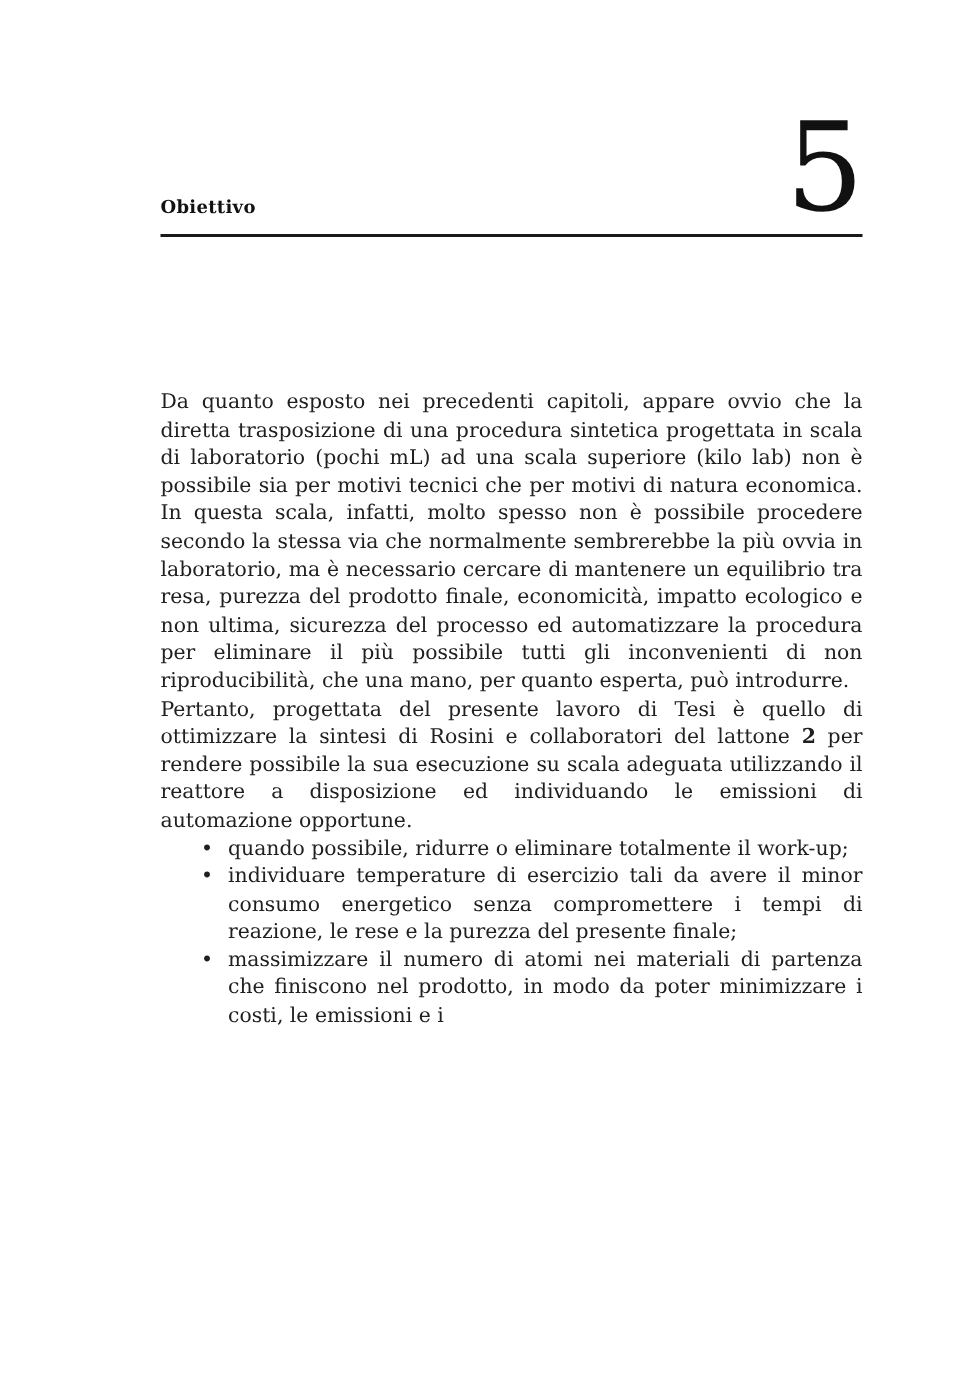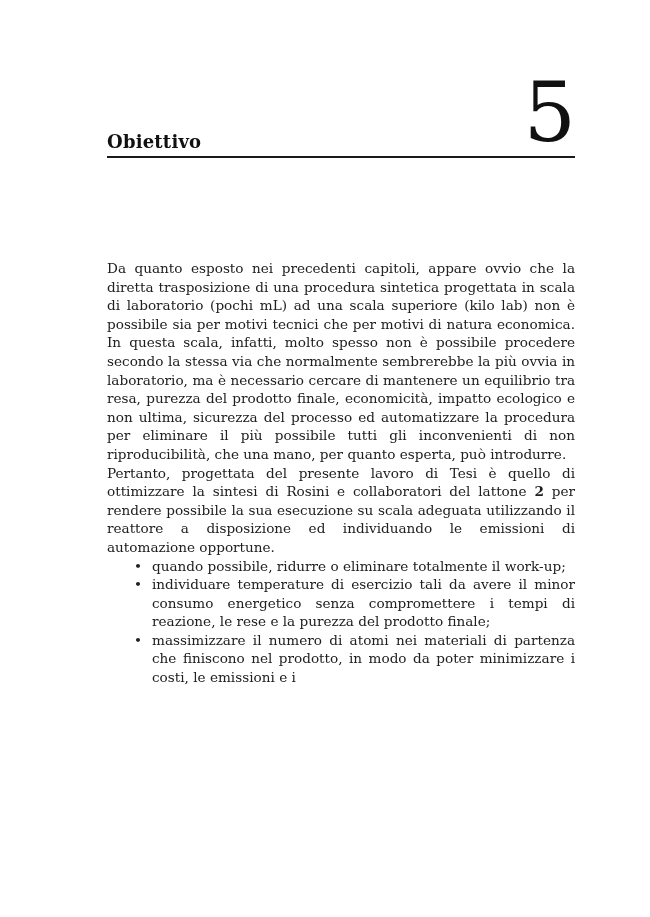--- a/index.html
+++ b/index.html
@@ -29,21 +29,21 @@
     font-size: 82px;
     line-height: 1;
     font-weight: 400;
     color: #111111;
     letter-spacing: -1px;
   }
   .chapter-title {
     position: absolute;
     top: 131px;
     left: 107px;
-    font-size: 18px;
+    font-size: 12px;
     font-weight: 700;
     color: #111111;
     letter-spacing: 0.2px;
   }
   .chapter-rule {
     position: absolute;
     top: 156px;
     left: 107px;
     width: 468px;
     height: 2px;
@@ -94,19 +94,19 @@
 
   <div class="body-text">
 
     <p>Da quanto esposto nei precedenti capitoli, appare ovvio che la diretta trasposizione di una procedura sintetica progettata in scala di laboratorio (pochi mL) ad una scala superiore (kilo lab) non è possibile sia per motivi tecnici che per motivi di natura economica. In questa scala, infatti, molto spesso non è possibile procedere secondo la stessa via che normalmente sembrerebbe la più ovvia in laboratorio, ma è necessario cercare di mantenere un equilibrio tra resa, purezza del prodotto finale, economicità, impatto ecologico e non ultima, sicurezza del processo ed automatizzare la procedura per eliminare il più possibile tutti gli inconvenienti di non riproducibilità, che una mano, per quanto esperta, può introdurre.</p>
 
     <p><span>Pertanto, progettata del presente lavoro di Tesi è quello di ottimizzare la sintesi di Rosini e collaboratori del lattone </span><span class="bold">2</span><span> per rendere possibile la sua esecuzione su scala adeguata utilizzando il reattore a disposizione ed individuando le emissioni di automazione opportune.</span></p>
 
 
     <ul class="objectives">
       <li>quando possibile, ridurre o eliminare totalmente il work-up;</li>
-      <li>individuare temperature di esercizio tali da avere il minor consumo energetico senza compromettere i tempi di reazione, le rese e la purezza del prodotto finale;</li>
+      <li>individuare temperature di esercizio tali da avere il minor consumo energetico senza compromettere i tempi di reazione, le rese e la purezza del presente finale;</li>
       <li>massimizzare il numero di atomi nei materiali di partenza che finiscono nel prodotto, in modo da poter minimizzare i costi, le emissioni e i</li>
     </ul>
 
   </div>
 
 </div>
 
 </body></html>

